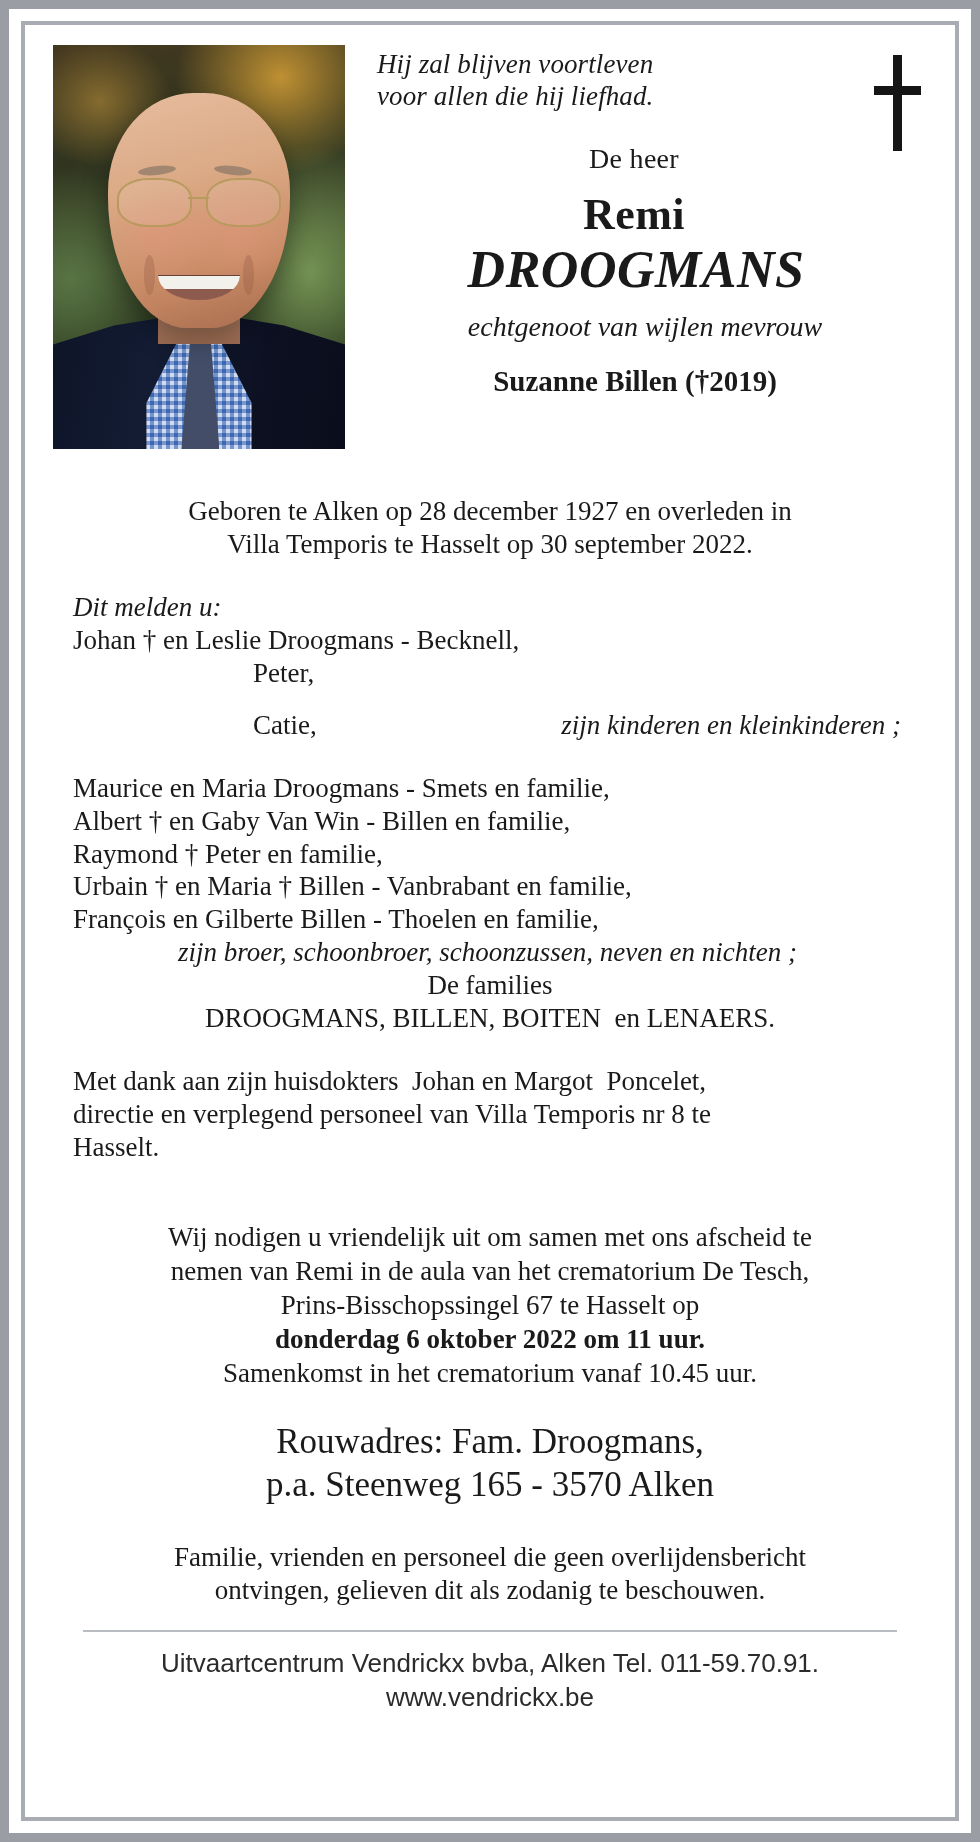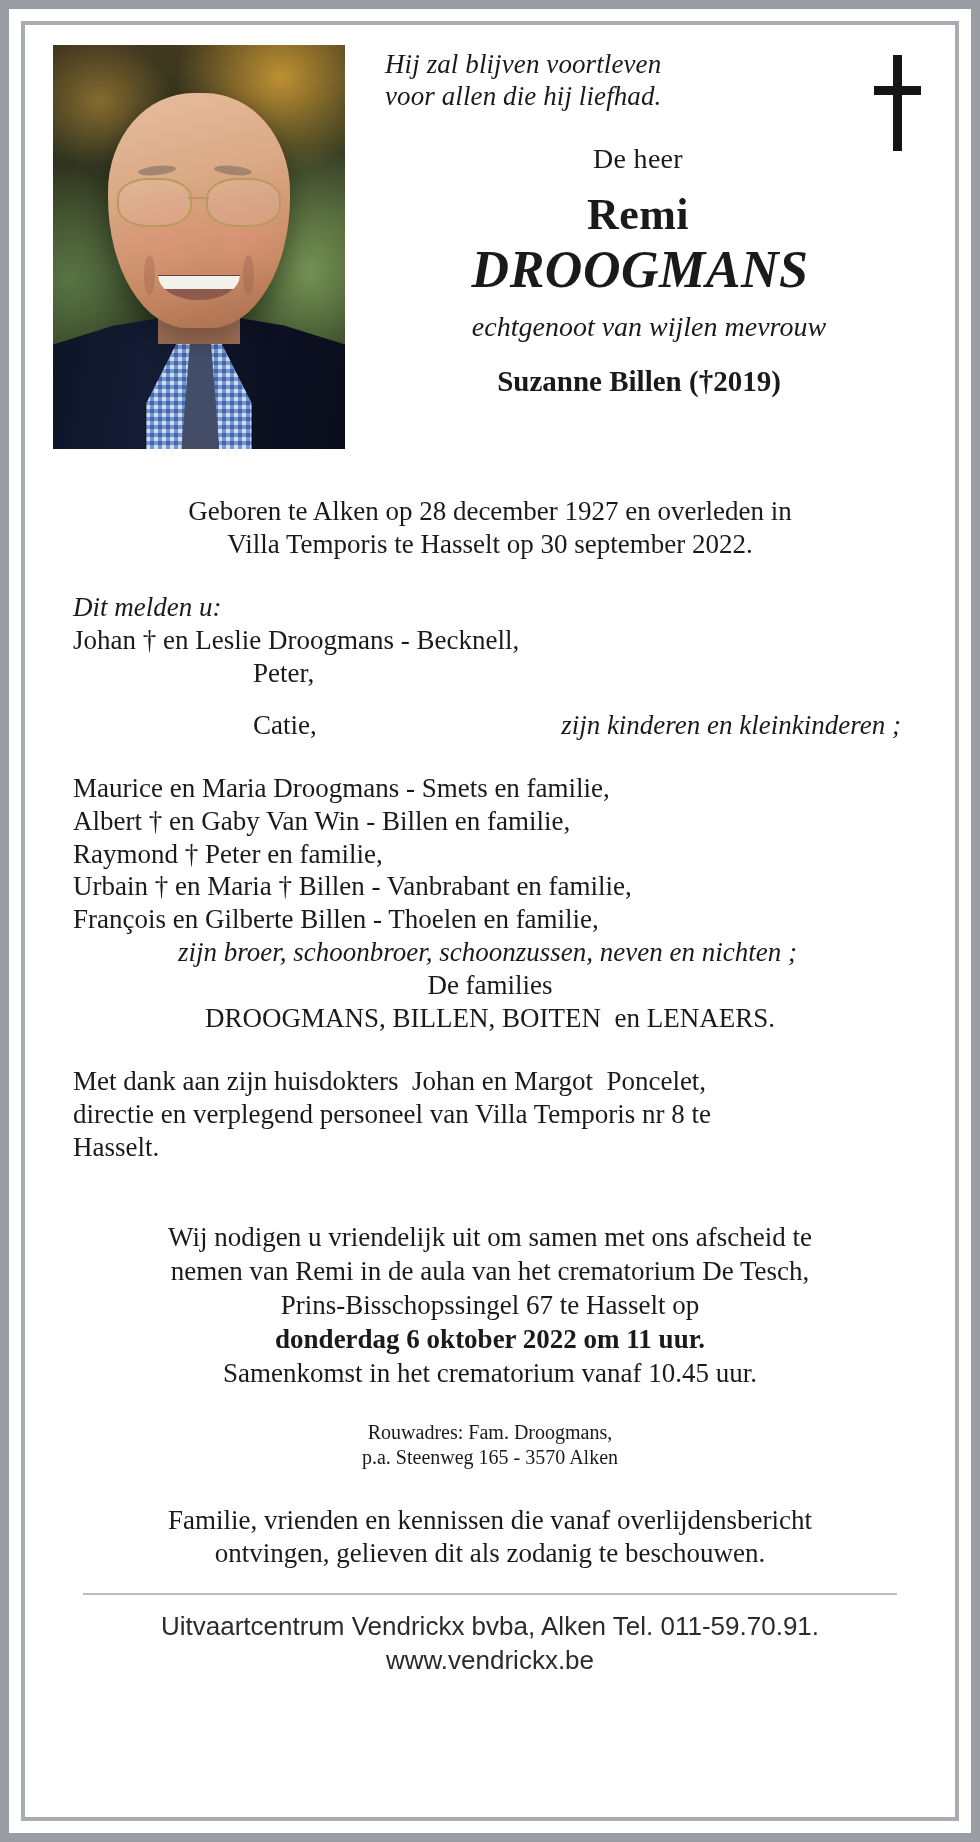--- a/index.html
+++ b/index.html
@@ -34,21 +34,20 @@
     padding: 20px 28px 0 28px;
     position: relative;
   }
 
   
   .header-zone {
     display: flex;
     align-items: flex-start;
     position: relative;
     height: 432px;
-    gap: 8px;
   }
   .portrait {
     width: 292px;
     height: 404px;
     flex: 0 0 292px;
     position: relative;
     overflow: hidden;
     background: #2e3b2a;
   }
   
@@ -232,21 +231,21 @@
 
   .invite {
     text-align: center;
     font-size: 27px;
     line-height: 1.26;
     margin-top: 56px;
   }
   .invite .strong { font-weight: bold; }
   .address {
     text-align: center;
-    font-size: 20px;
+    font-size: 35px;
     line-height: 1.24;
     margin-top: 30px;
   }
   .closing {
     text-align: center;
     font-size: 27px;
     line-height: 1.24;
     margin-top: 34px;
   }
 
@@ -352,21 +351,21 @@
         <span class="line strong">donderdag 6 oktober 2022 om 11 uur.</span>
         <span class="line">Samenkomst in het crematorium vanaf 10.45 uur.</span>
       </div>
 
       <div class="address">
         <span class="line">Rouwadres: Fam. Droogmans,</span>
         <span class="line">p.a. Steenweg 165 - 3570 Alken</span>
       </div>
 
       <div class="closing">
-        <span class="line">Familie, vrienden en kennissen die vanaf overlijdensbericht</span>
+        <span class="line">Familie, vrienden en personeel die geen overlijdensbericht</span>
         <span class="line">ontvingen, gelieven dit als zodanig te beschouwen.</span>
       </div>
 
       <hr class="rule">
 
       <div class="footer">
         <span class="line">Uitvaartcentrum Vendrickx bvba, Alken Tel. 011-59.70.91.</span>
         <span class="line">www.vendrickx.be</span>
       </div>
 

